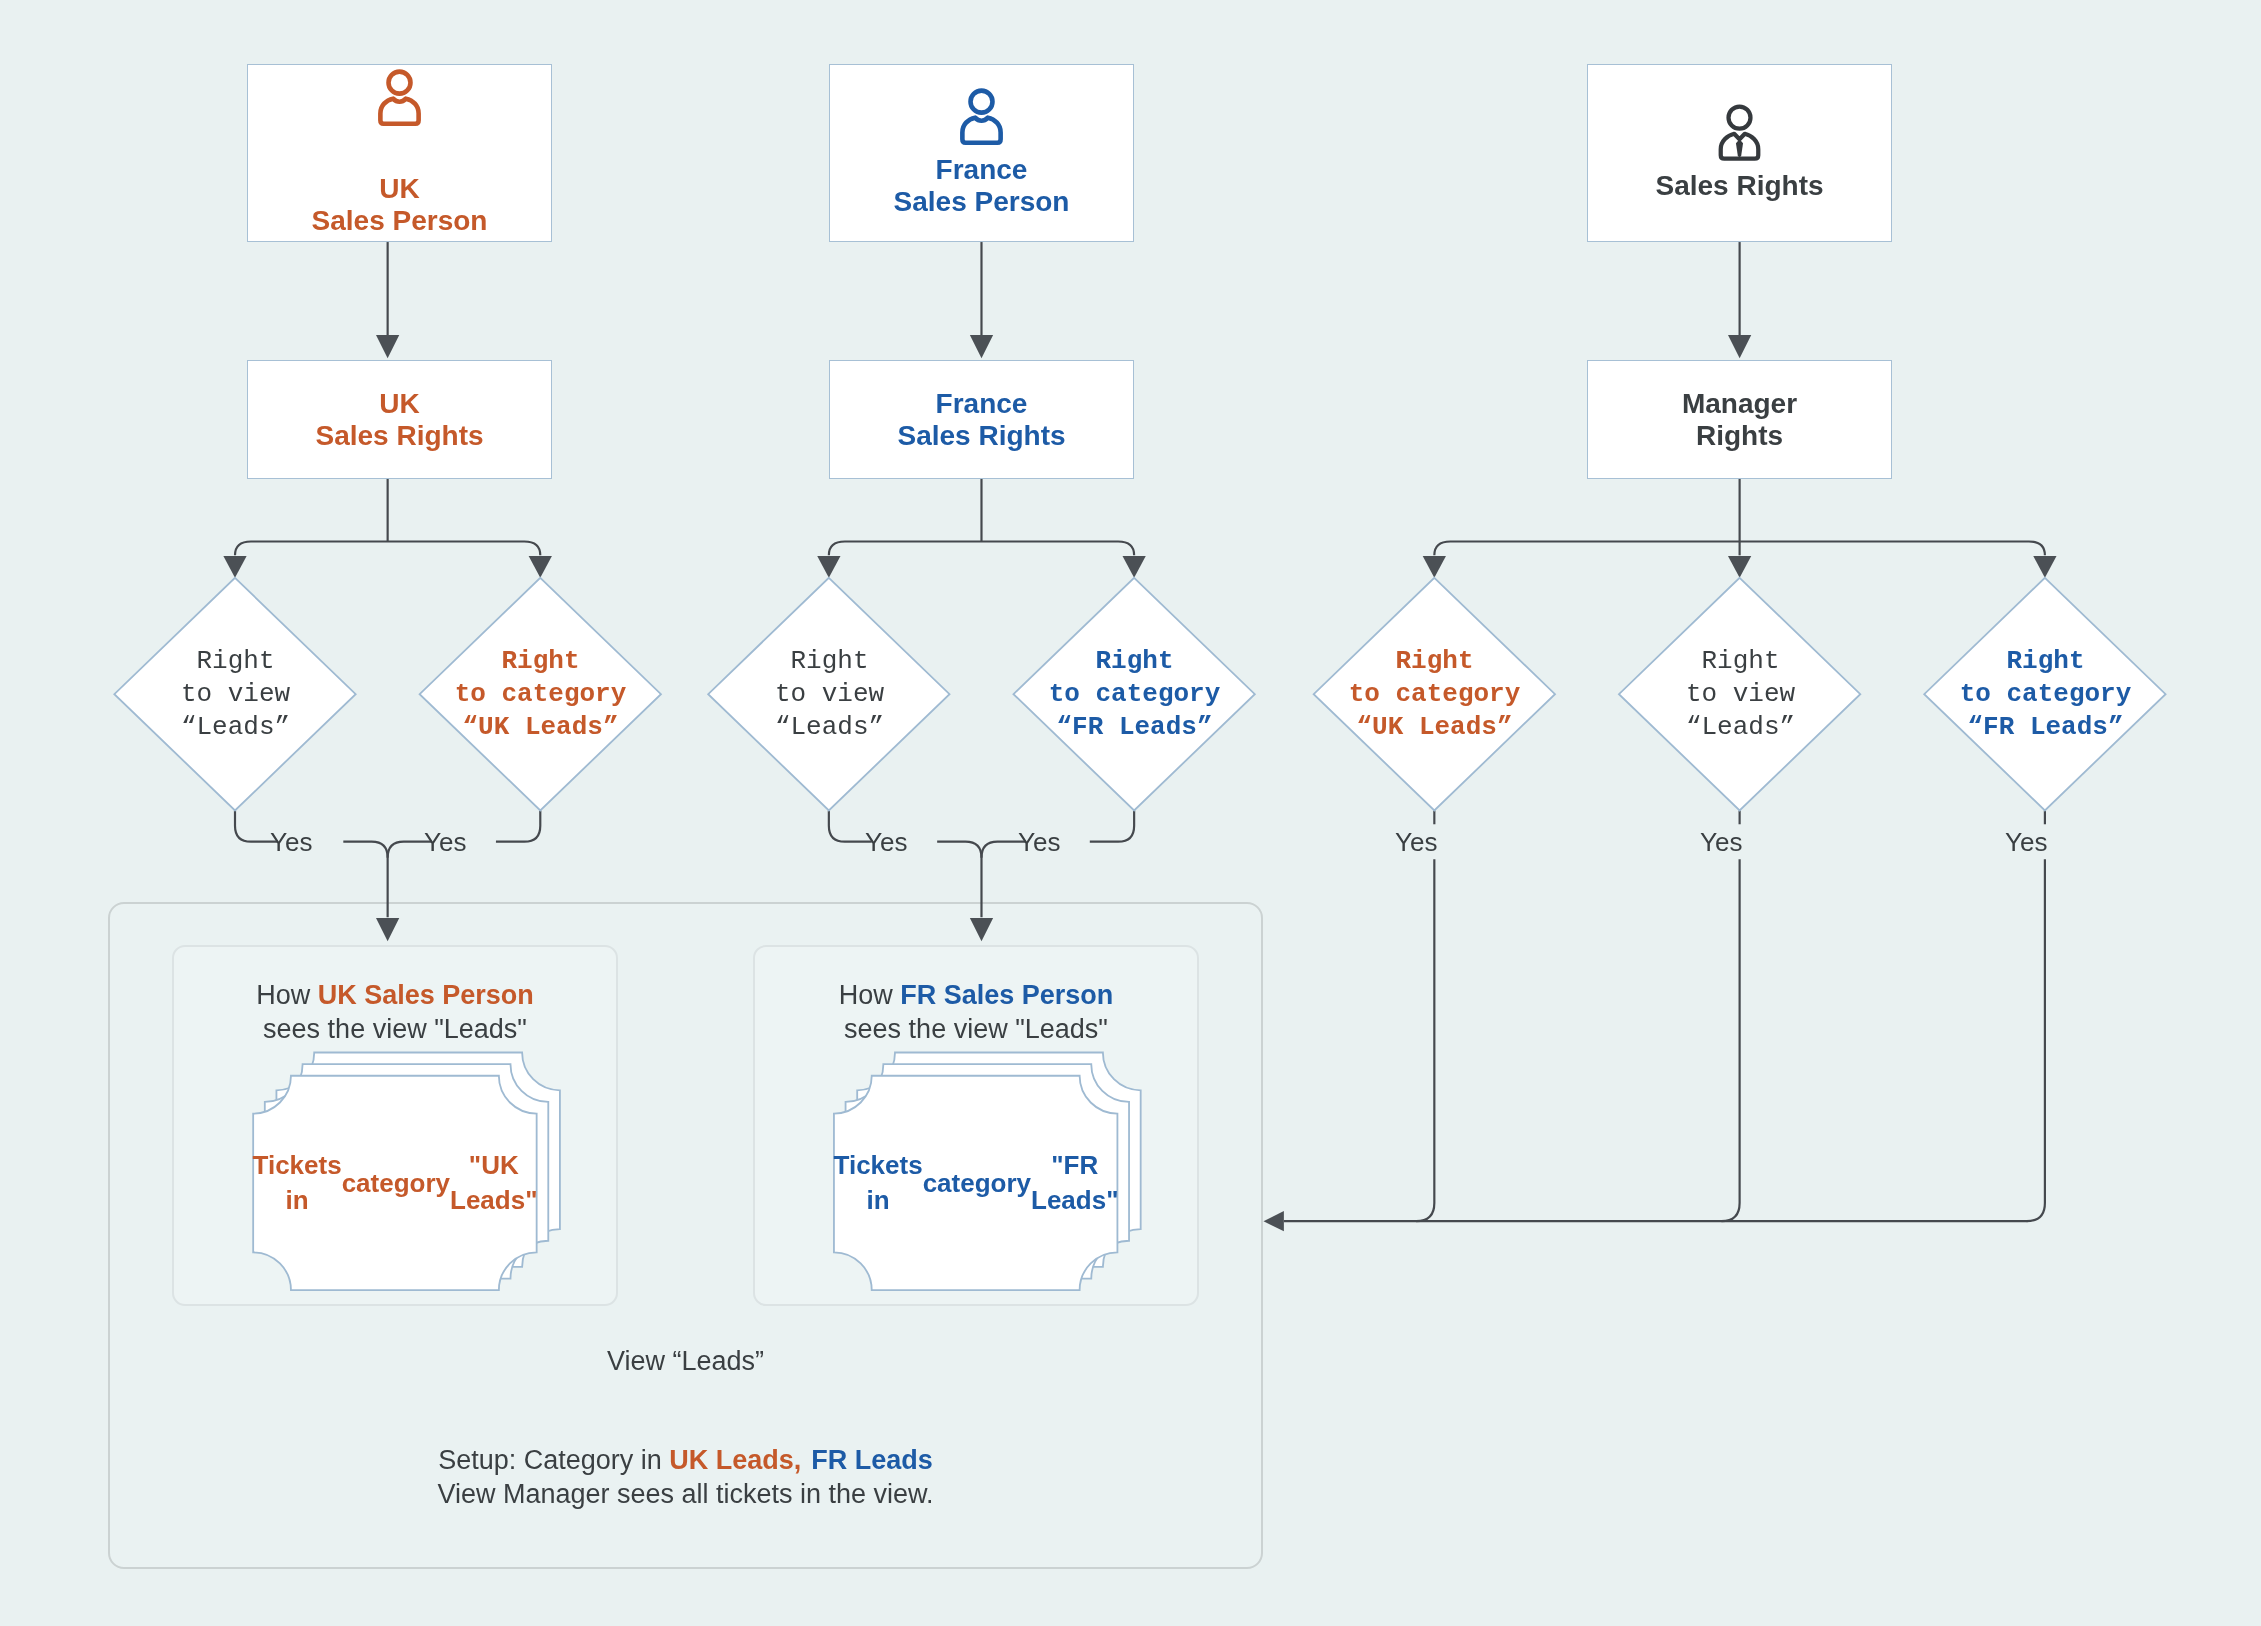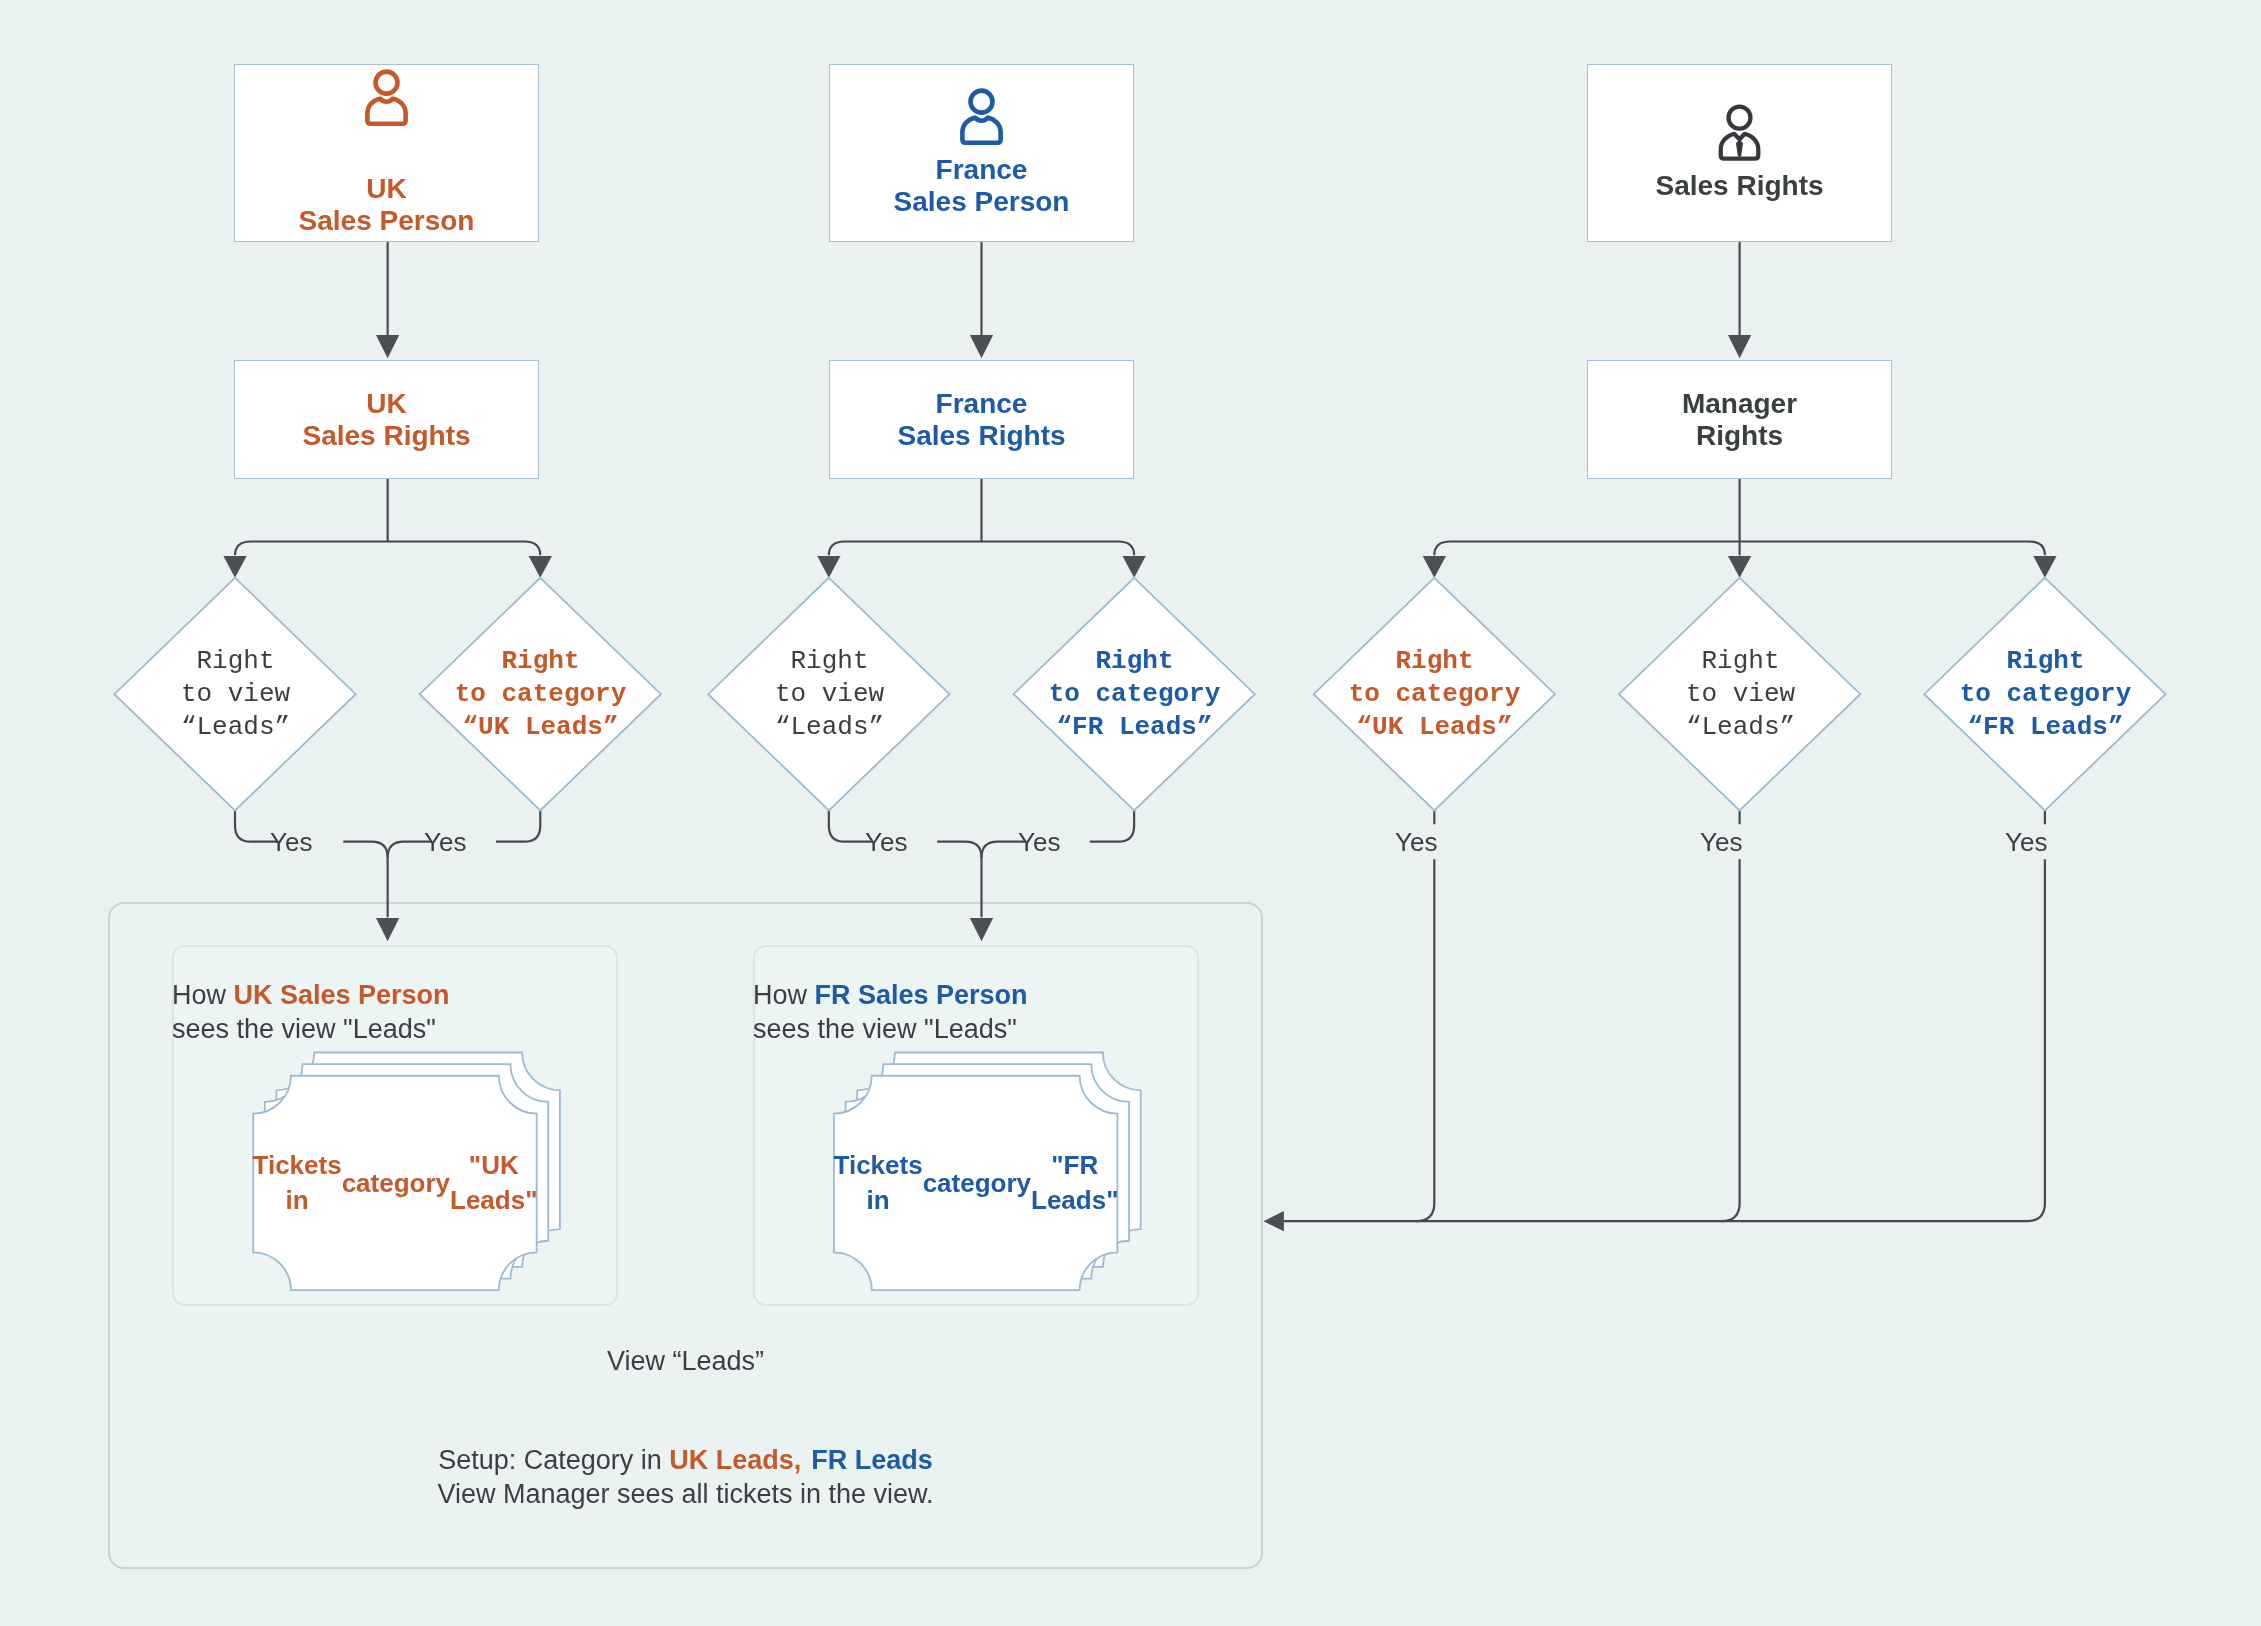--- a/index.html
+++ b/index.html
@@ -20,36 +20,36 @@
   .panel.uk{left:172px;}
   .panel.fr{left:753px;}
   
   .node,.rights{
     position:absolute;width:305px;background:#ffffff;border:1.5px solid #a7c0d5;
     box-sizing:border-box;display:flex;flex-direction:column;align-items:center;
     justify-content:center;z-index:3;text-align:center;
   }
   .node{top:64px;height:178px;gap:8.7px;}
   .rights{top:360px;height:119px;}
-  .x-uk{left:234px;gap:47px;} .x-fr{left:829px;} .x-mgr{left:1587px;}
+  .x-uk{left:247px;gap:47px;} .x-fr{left:829px;} .x-mgr{left:1587px;}
   .nlabel{font-size:28px;font-weight:bold;line-height:32px;}
   .c-orange{color:#c5592a;} .c-blue{color:#1d5ba6;} .c-dark{color:#3a3f42;}
   
   .dlabel{
     position:absolute;width:233px;height:116px;z-index:3;display:flex;flex-direction:column;
     align-items:center;justify-content:center;text-align:center;font-size:26px;line-height:33px;font-family:Liberation Mono, monospace;
   }
   .dlabel.em{font-weight:bold;}
   .yes{
     position:absolute;width:80px;height:32px;z-index:3;display:flex;align-items:center;
     justify-content:flex-start;font-size:26px;color:#3a3f42;
   }
   
   .ptitle{
-    position:absolute;top:978px;width:446px;z-index:3;text-align:left;
+    position:absolute;top:978px;width:446px;z-index:3;text-align:center;
     font-size:27px;line-height:34px;color:#3a3f42;
   }
   .ptitle .hl{font-weight:bold;}
   .ticket-text{
     position:absolute;top:1076px;width:284px;height:214px;z-index:3;display:flex;
     flex-direction:row;align-items:center;justify-content:center;text-align:center;
     font-size:26px;line-height:35px;font-weight:bold;
   }
   .footer-line{
     position:absolute;width:1155px;left:108px;z-index:3;text-align:center;

